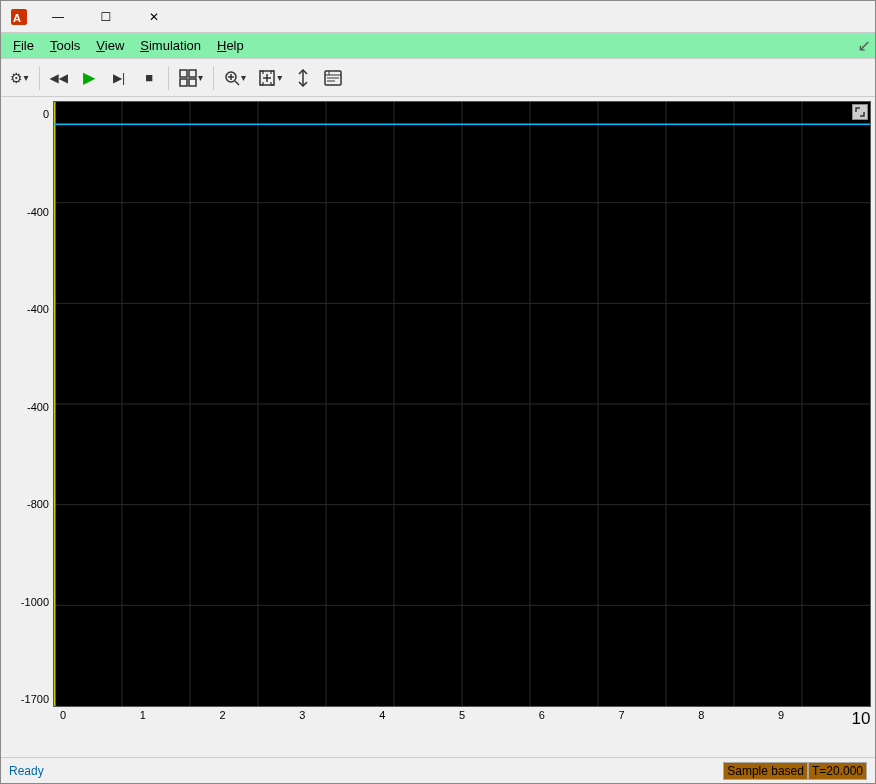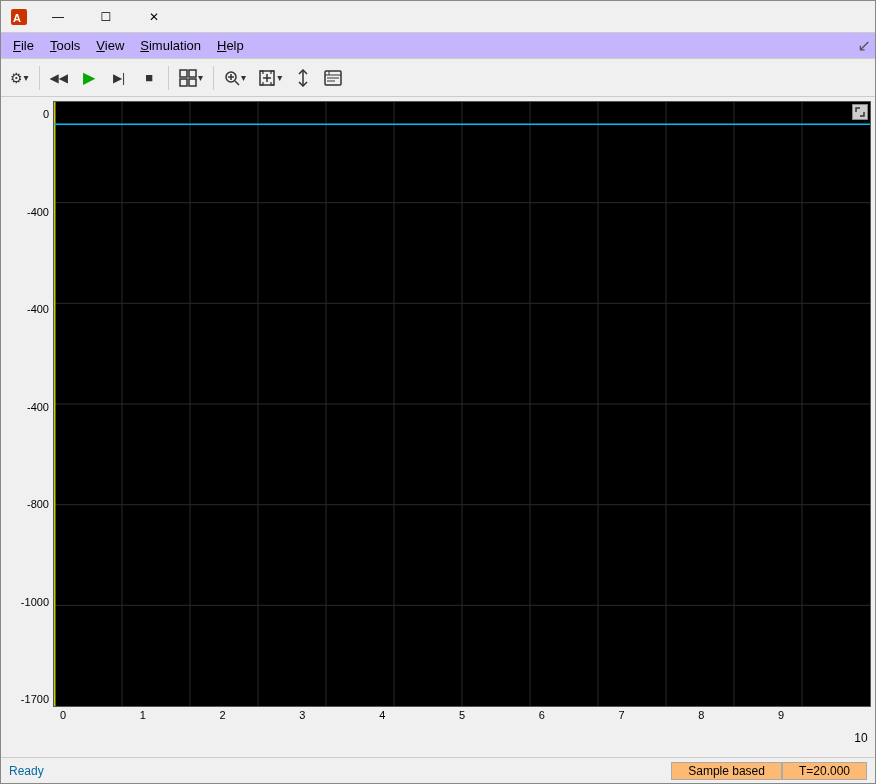--- a/index.html
+++ b/index.html
@@ -58,21 +58,21 @@
       justify-content: center;
       font-size: 12px;
       color: #000;
     }
     .menu-bar {
       height: 26px;
       display: flex;
       align-items: center;
       padding: 0 4px;
       border-bottom: 1px solid #ccc;
-      background: #c4b5fd;
+      background: #86efac;
     }
     .menu-item {
       padding: 2px 8px;
       cursor: pointer;
       font-size: 13px;
       color: #000;
       text-decoration: none;
     }
     .menu-item u { text-decoration: underline; }
     .toolbar {
@@ -191,23 +191,23 @@
     .status-left {
       flex: 1;
       color: #0369a1;
     }
     .status-right {
       display: flex;
       gap: 0;
     }
     .status-segment {
       border: 1px solid #aaa;
-      padding: 1px 16px;
+      padding: 1px 3px;
       font-size: 12px;
-      background: #fdba74;
+      background: #a16207;
       color: #000;
     }
   </style>
 </head>
 <body>
 
 <div class="window">
 
   <div class="title-bar">
     <div class="title-bar-icon">
@@ -370,21 +370,21 @@
               <span class="x-label" style="font-size:11px;color:#000;">0</span>
               <span class="x-label" style="font-size:11px;color:#000;">1</span>
               <span class="x-label" style="font-size:11px;color:#000;">2</span>
               <span class="x-label" style="font-size:11px;color:#000;">3</span>
               <span class="x-label" style="font-size:11px;color:#000;">4</span>
               <span class="x-label" style="font-size:11px;color:#000;">5</span>
               <span class="x-label" style="font-size:11px;color:#000;">6</span>
               <span class="x-label" style="font-size:11px;color:#000;">7</span>
               <span class="x-label" style="font-size:11px;color:#000;">8</span>
               <span class="x-label" style="font-size:11px;color:#000;">9</span>
-              <span class="x-label" style="font-size:12px;color:#000;margin-top:22px;">10</span>
+              <span class="x-label" style="font-size:17px;color:#000;">10</span>
             </div>
           </div>
         </div>
       </div>
     </div>
   </div>
 
   <div class="status-bar">
     <span class="status-left">Ready</span>
     <div class="status-right">

